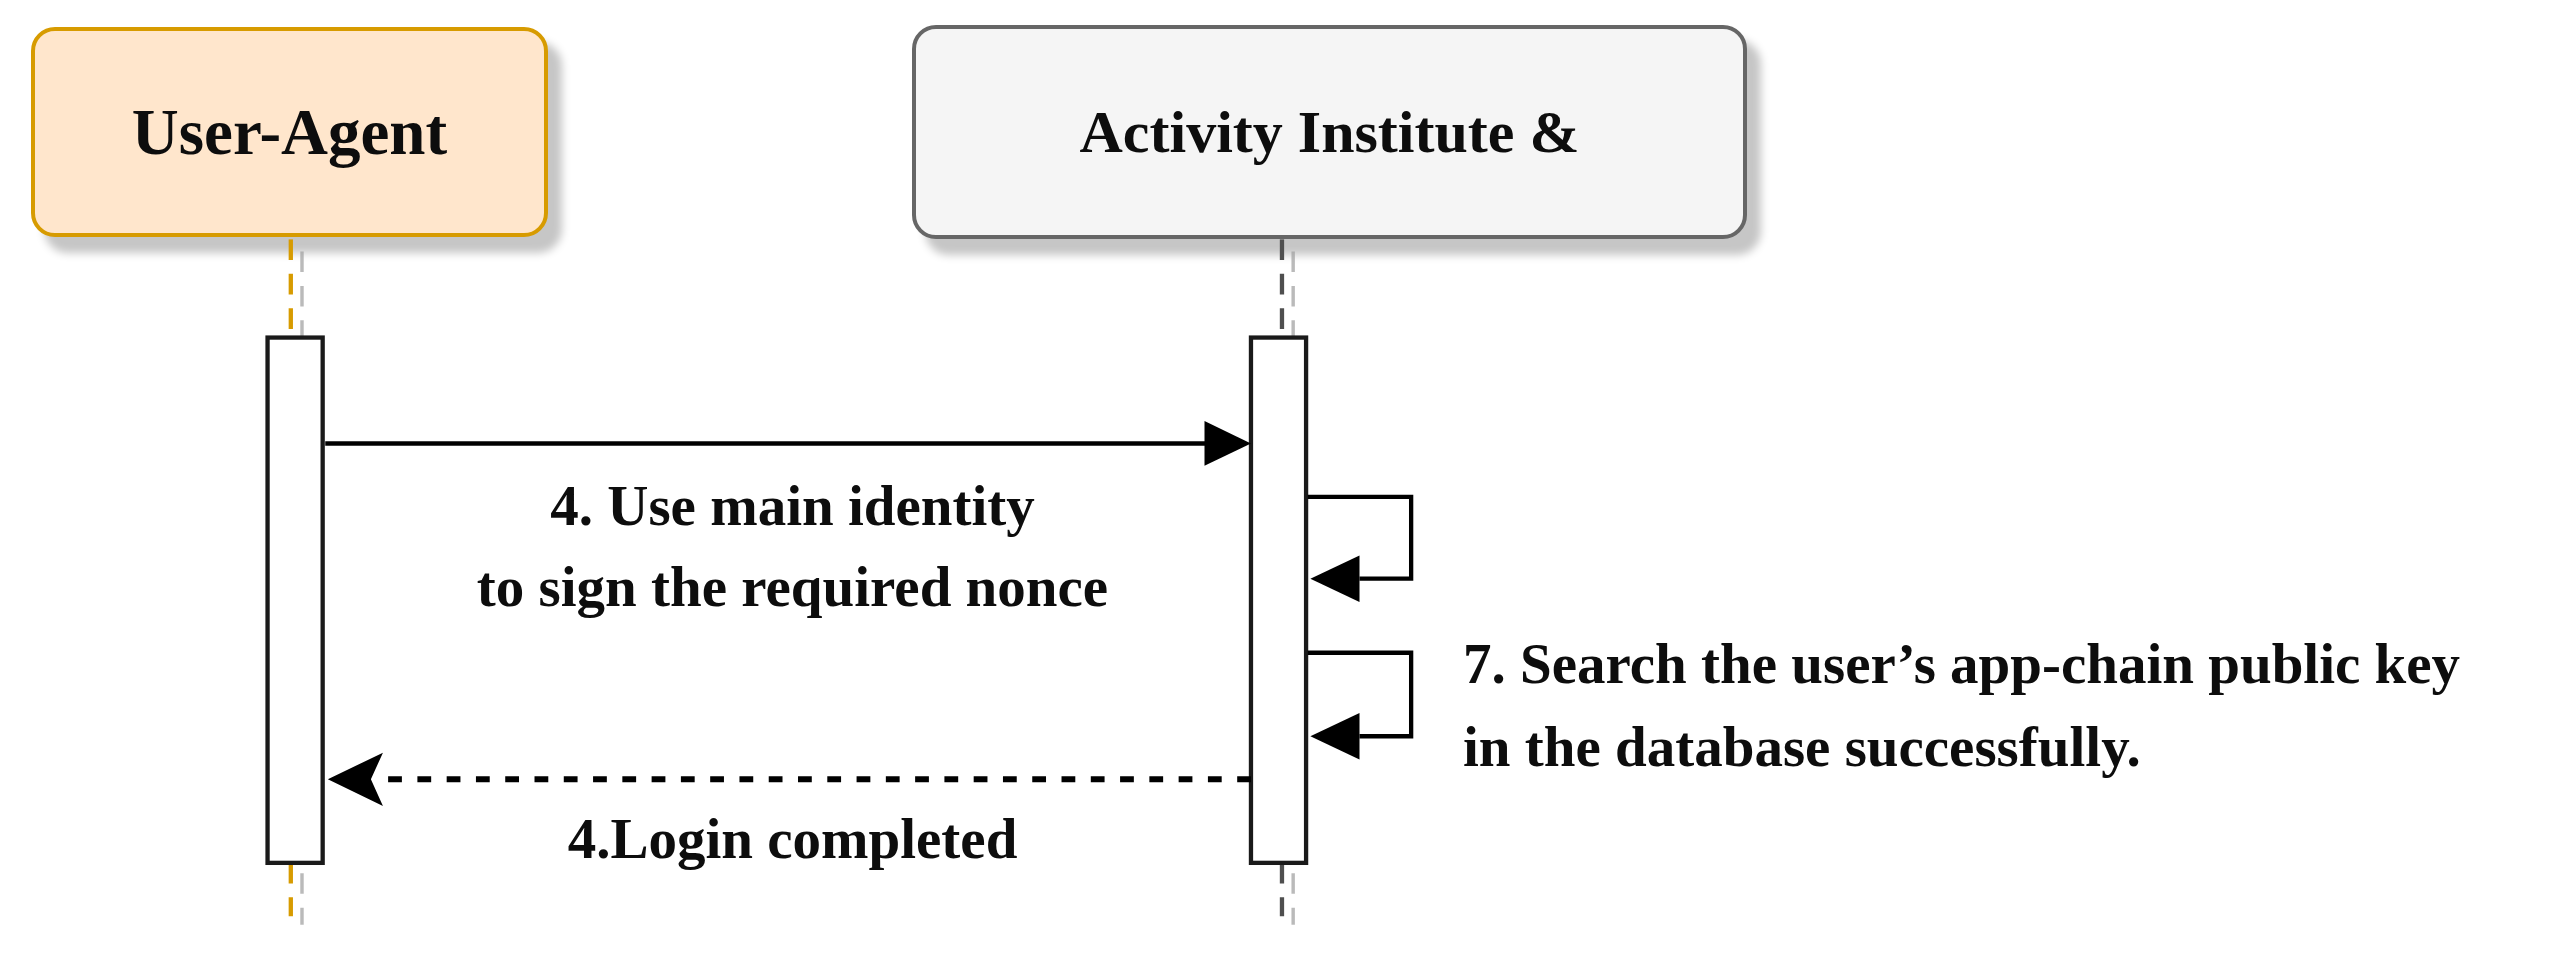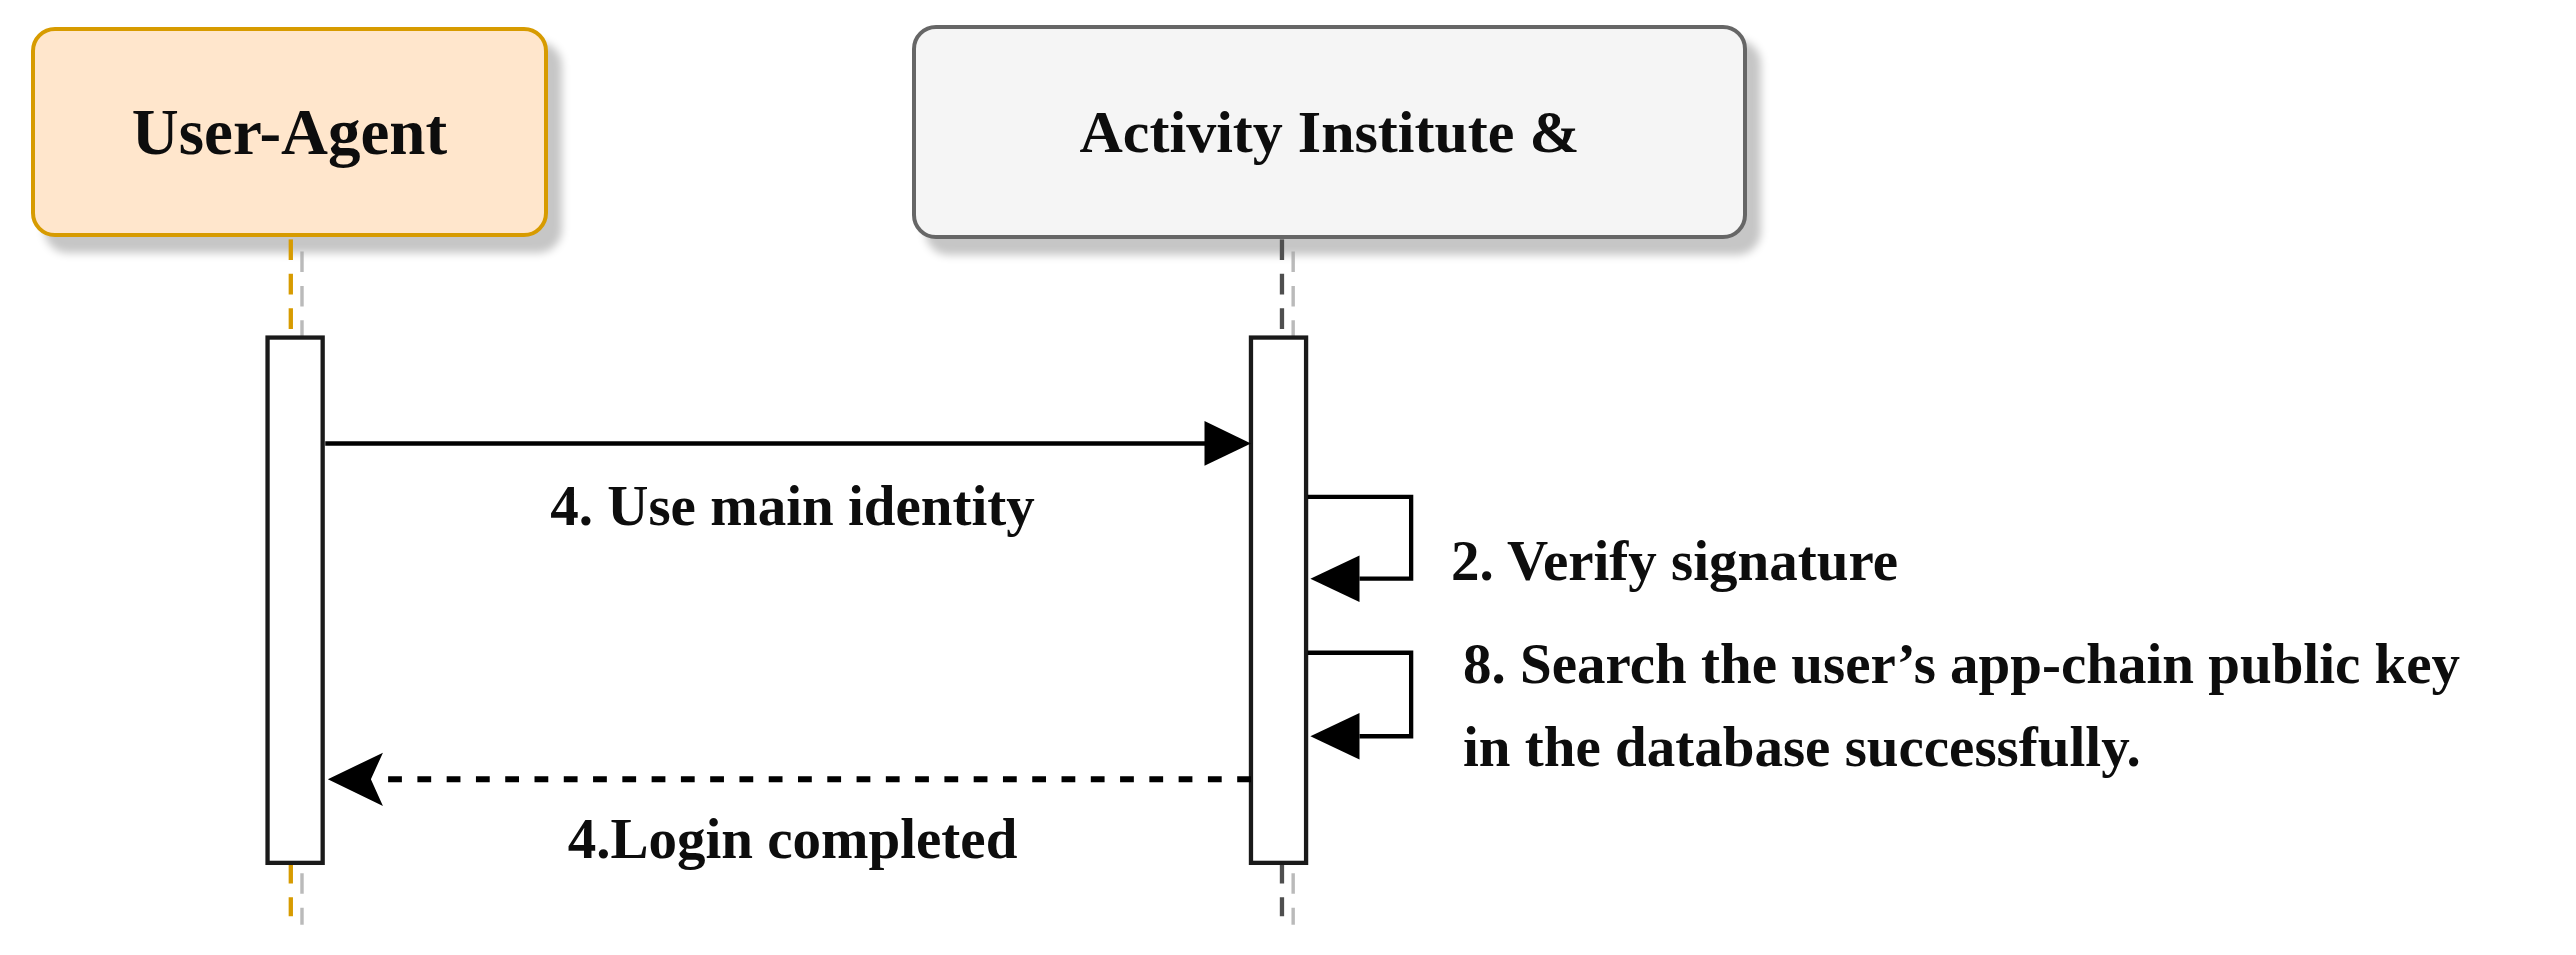--- a/index.html
+++ b/index.html
@@ -104,25 +104,25 @@
 
     <polyline points="1518,758 1638,758 1638,855 1578,855" fill="none" stroke="#000000" stroke-width="5"></polyline>
     <polygon points="1521,855 1578,828 1578,882" fill="#000000"></polygon>
 
     <line x1="1452" y1="905" x2="440" y2="905" stroke="#000000" stroke-width="7" stroke-dasharray="16 18"></line>
     <polygon points="380,905 444,874 430,905 444,936" fill="#000000"></polygon>
   </svg>
 
   <div class="msg-label" id="msg1-label">
     <span class="line1">4. Use main identity</span>
+    <span class="line2">to sign the required nonce</span>
   </div>
 
-  <div class="msg-label" id="msg2-label">2. Verify signature</div>
 
   <div class="msg-label" id="msg3-label">
-    <span class="line1">8. Search the user’s app-chain public key</span>
+    <span class="line1">7. Search the user’s app-chain public key</span>
     <span class="line2">in the database successfully.</span>
   </div>
 
   <div class="msg-label" id="msg4-label">4.Login completed</div>
 
 </div>
 
 
 </body></html>

